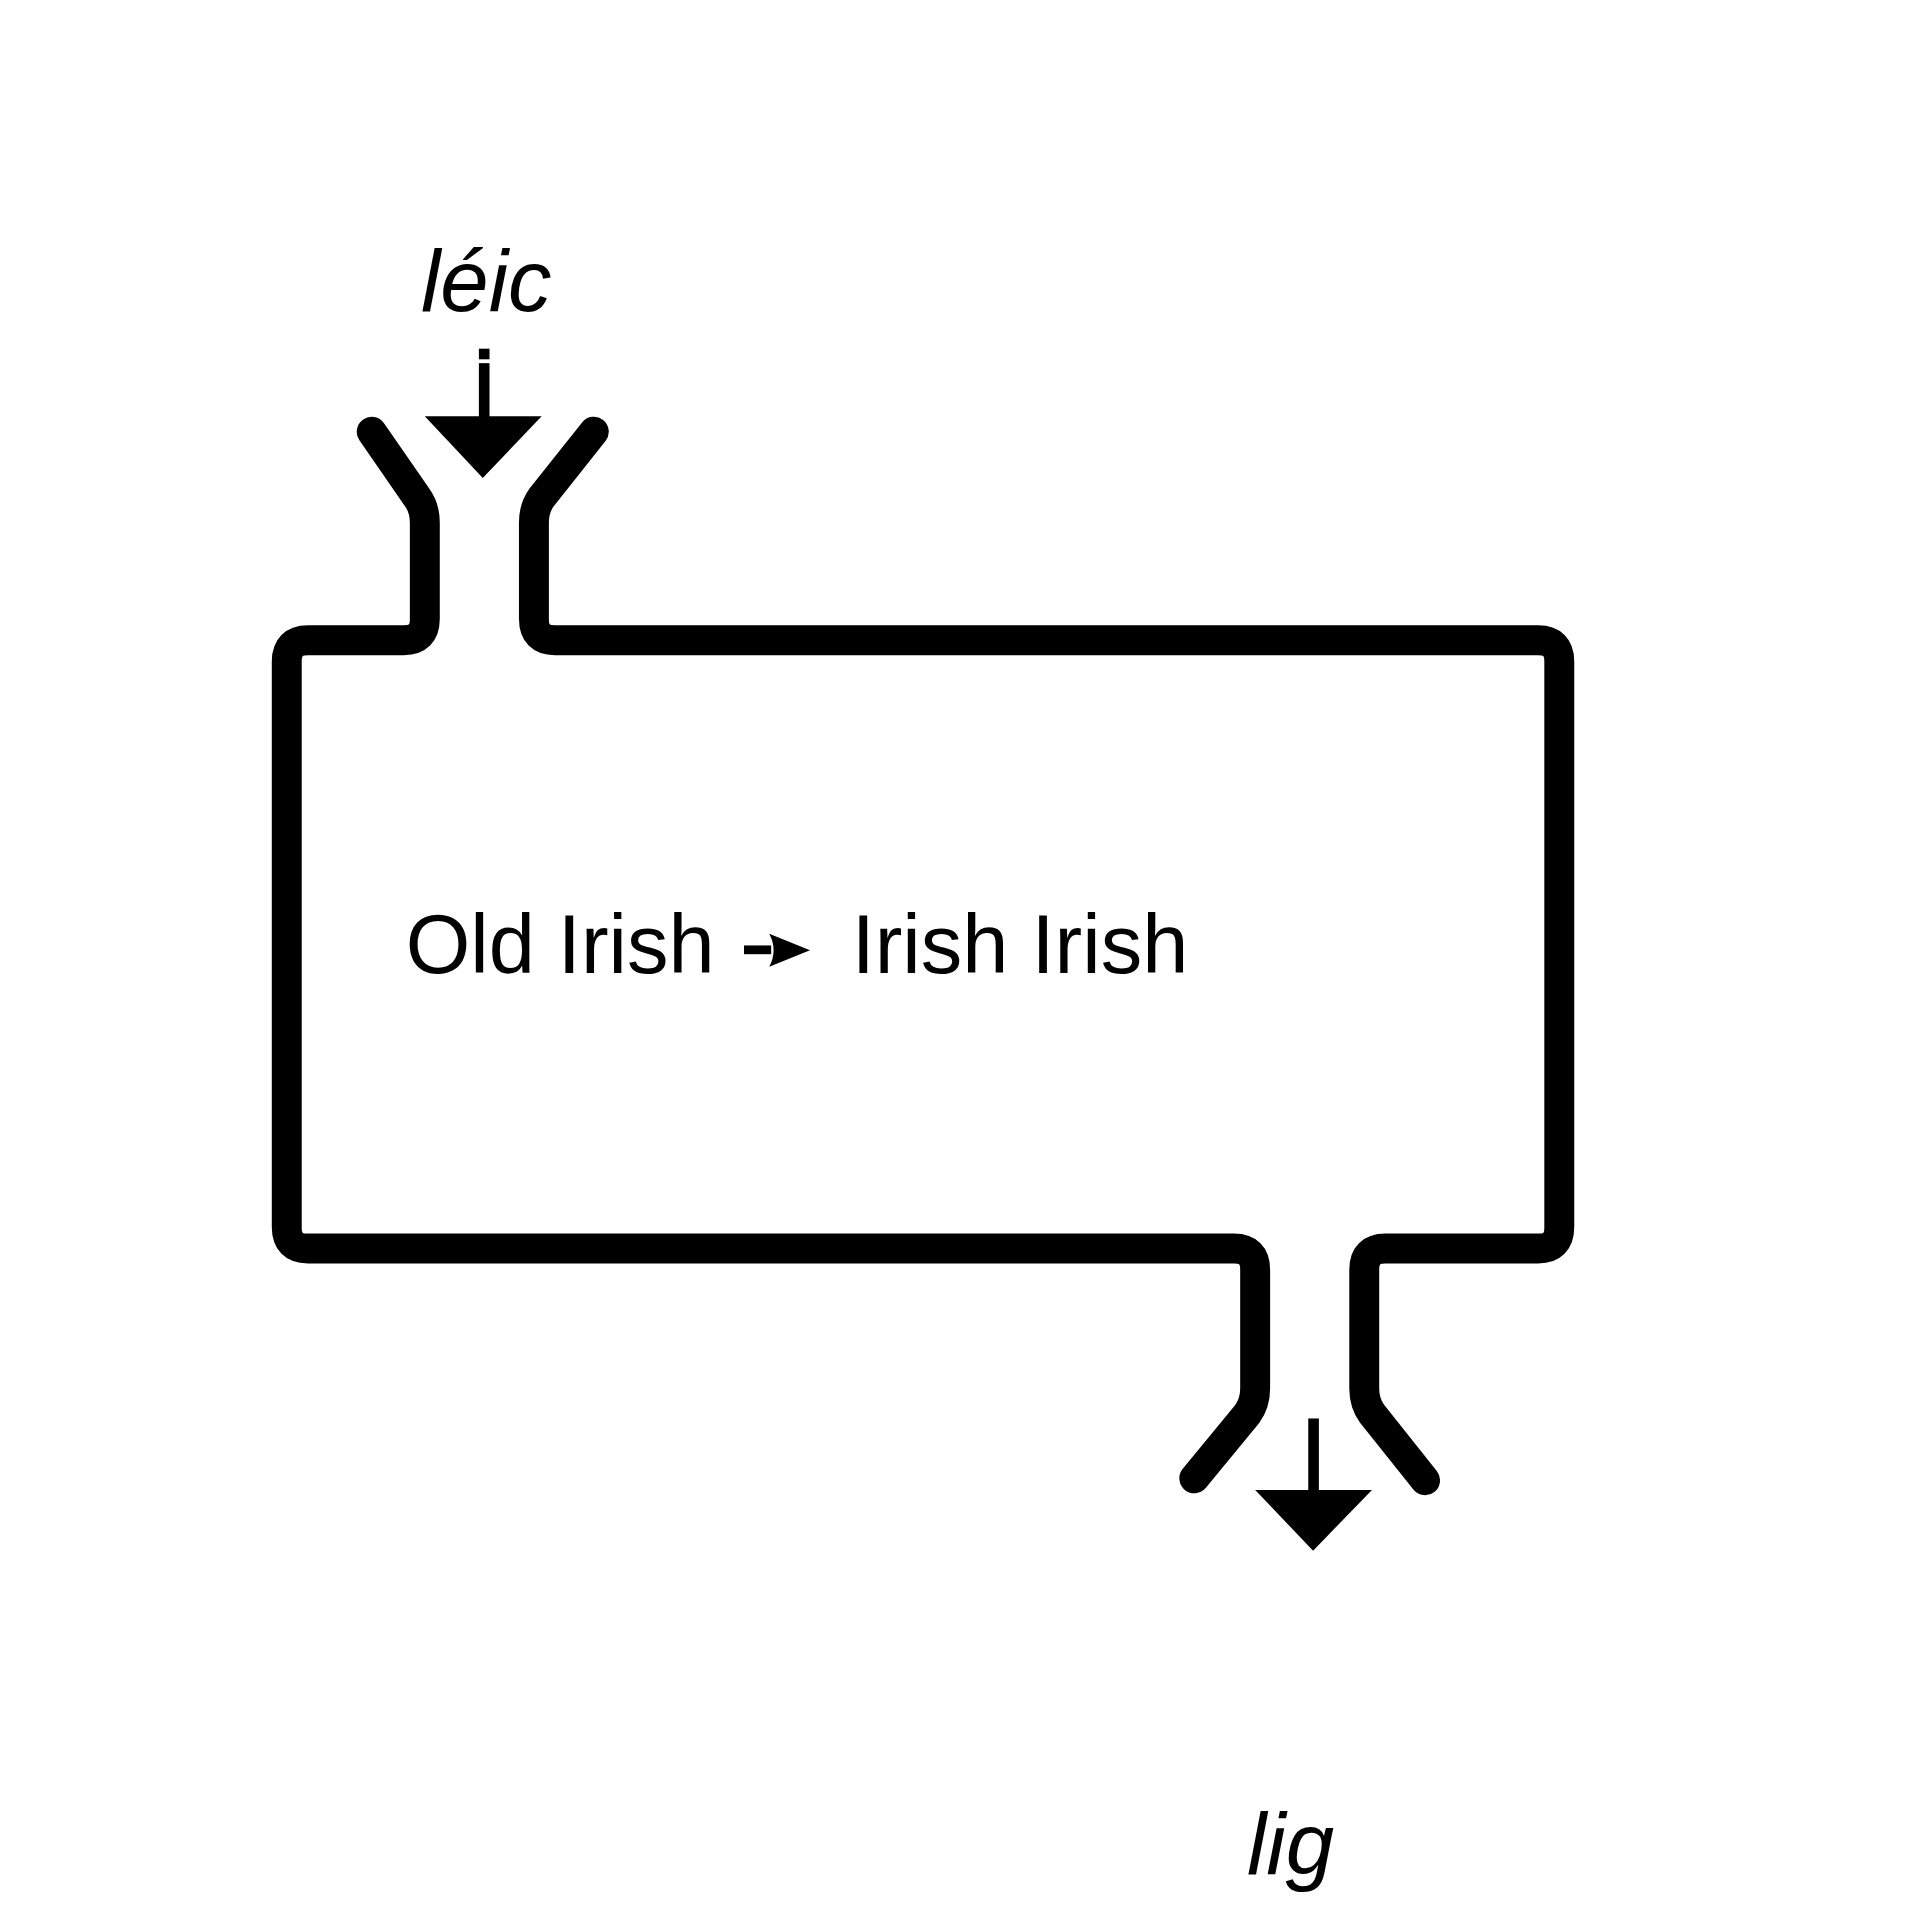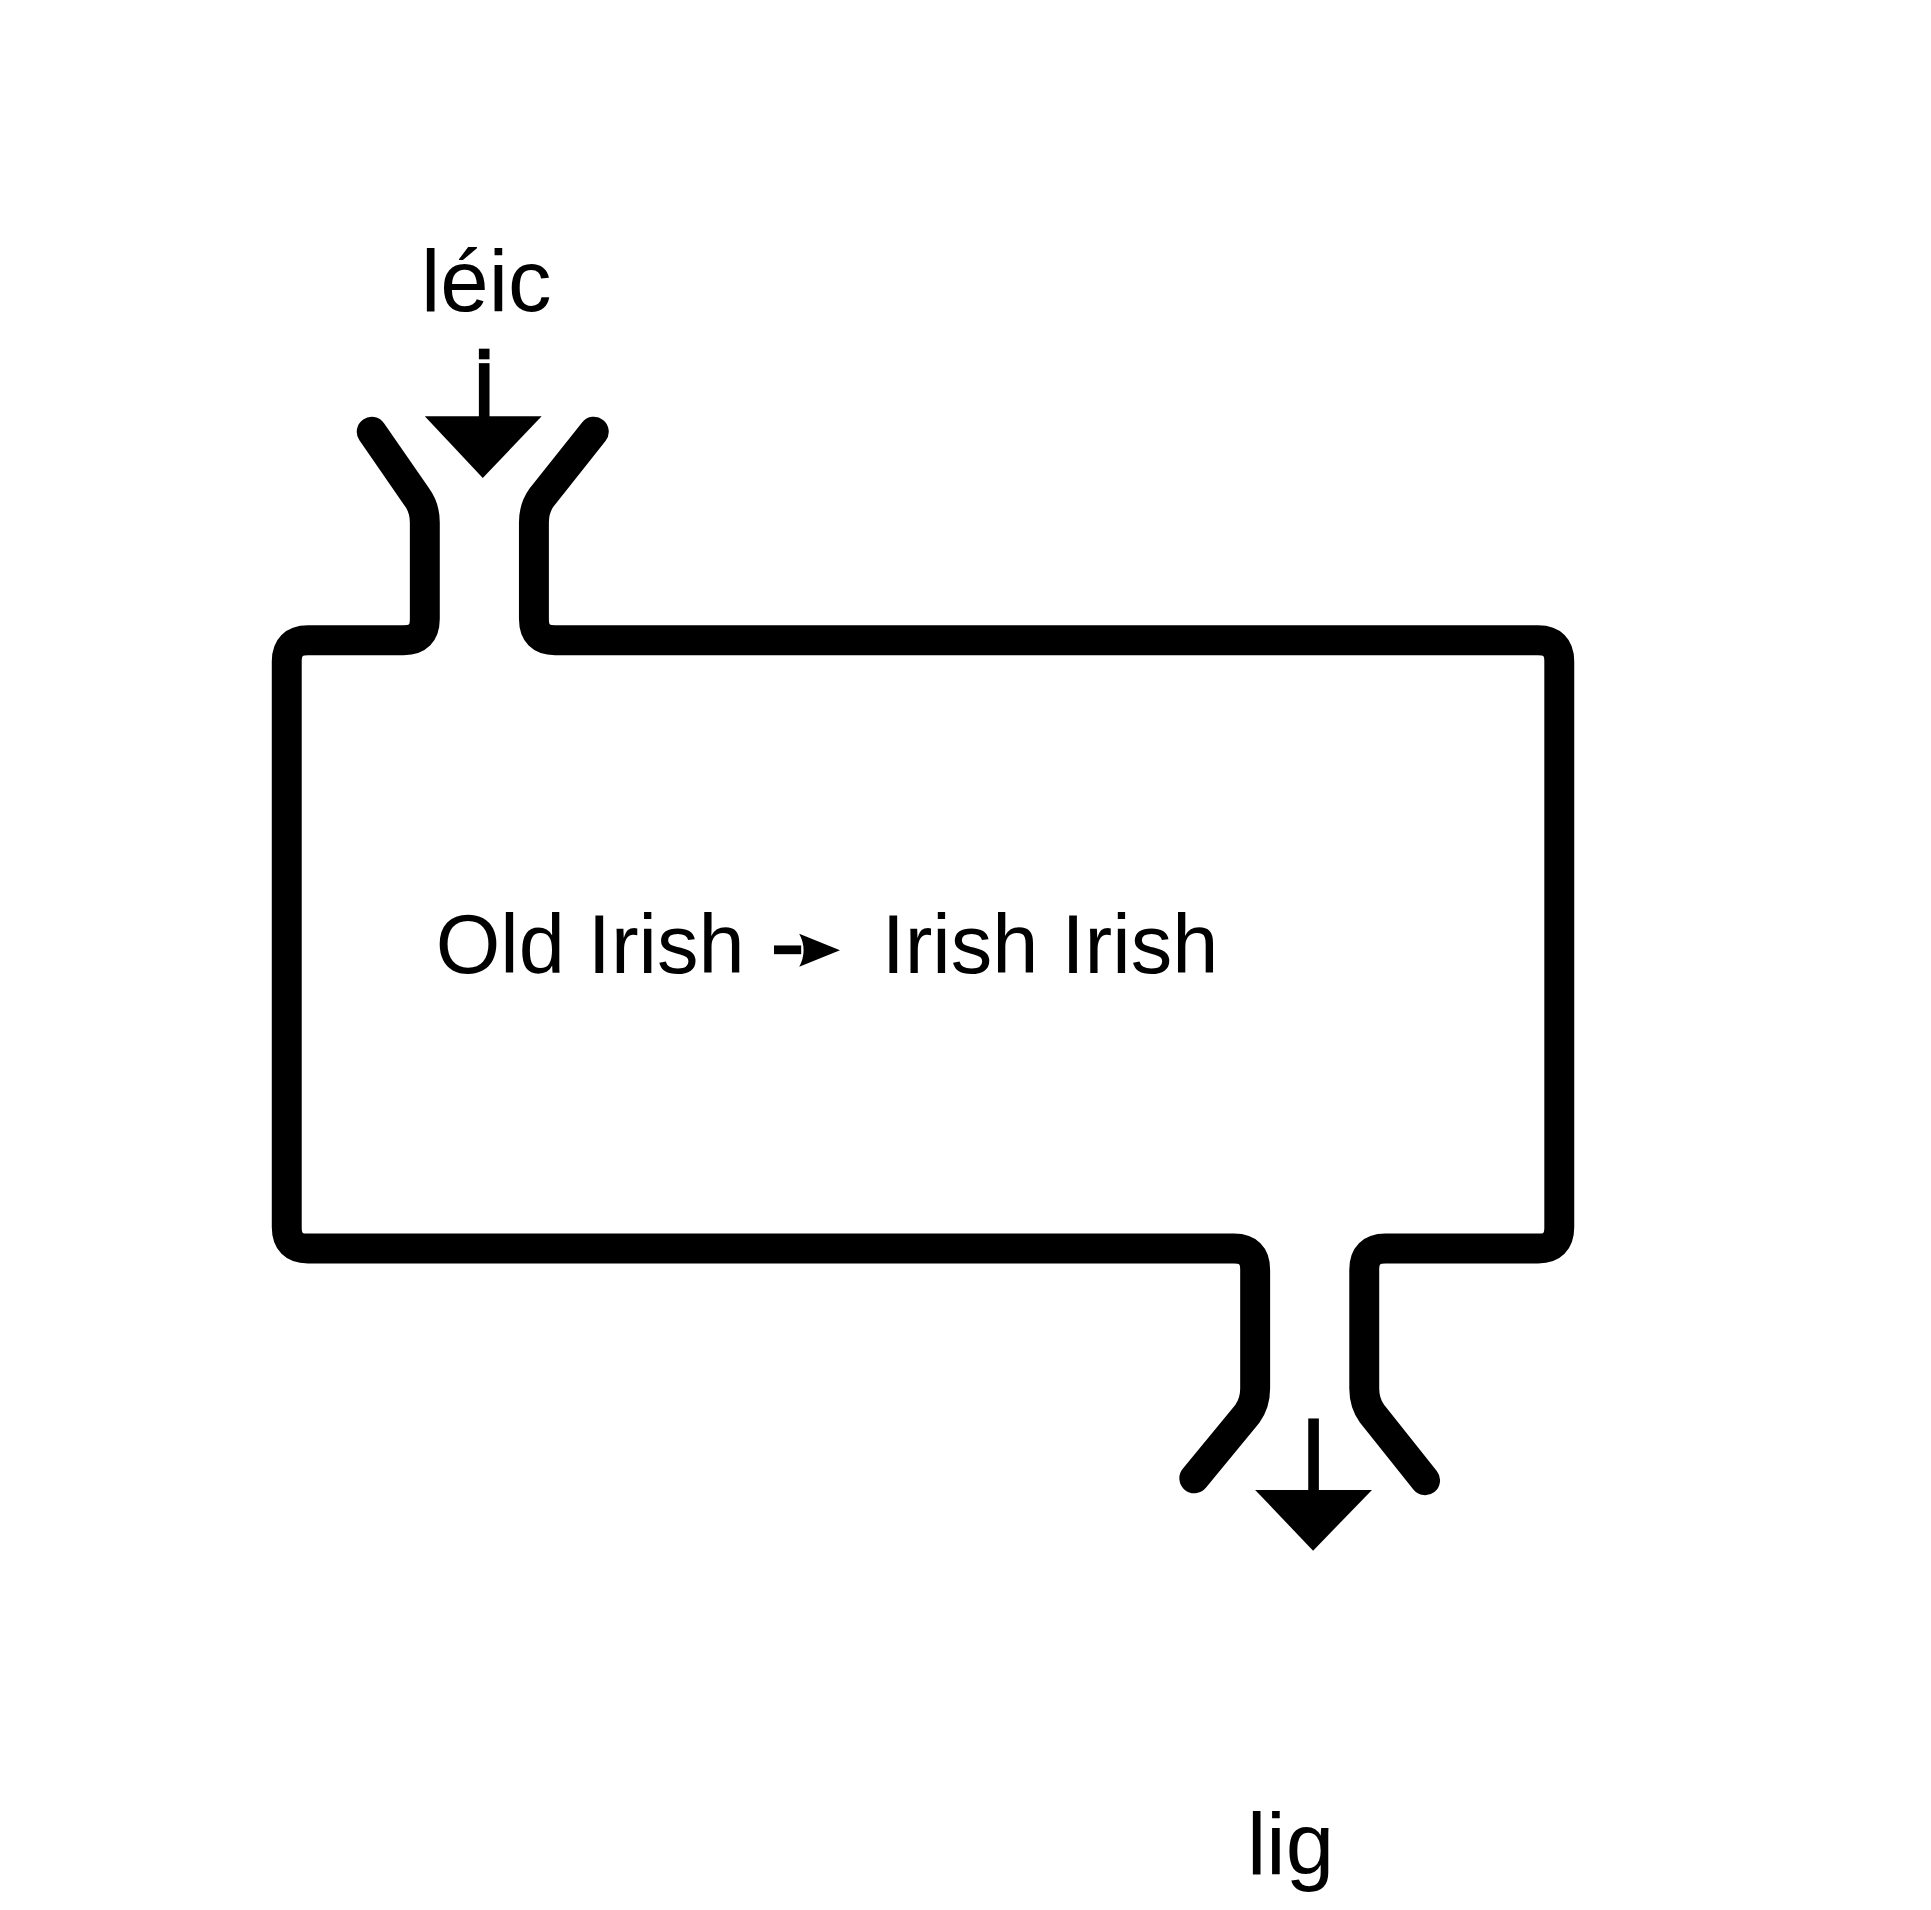--- a/index.html
+++ b/index.html
@@ -16,36 +16,37 @@
     font-family: "Liberation Sans", sans-serif;
     color: #000000;
   }
   #shapes {
     position: absolute;
     left: 0;
     top: 0;
   }
   .word-label {
     position: absolute;
+    font-style: italic;
     font-size: 87px;
     line-height: 1.17;
     color: #000000;
     white-space: pre;
   }
   #input-word {
     left: 421px;
     top: 230px;
   }
   #output-words {
     left: 1247px;
     top: 1589px;
   }
   #box-label {
     position: absolute;
-    left: 318px;
+    left: 288px;
     top: 655px;
     width: 1018px;
     height: 579px;
     display: flex;
     align-items: center;
     justify-content: center;
     font-size: 83px;
     color: #000000;
     white-space: pre;
   }

